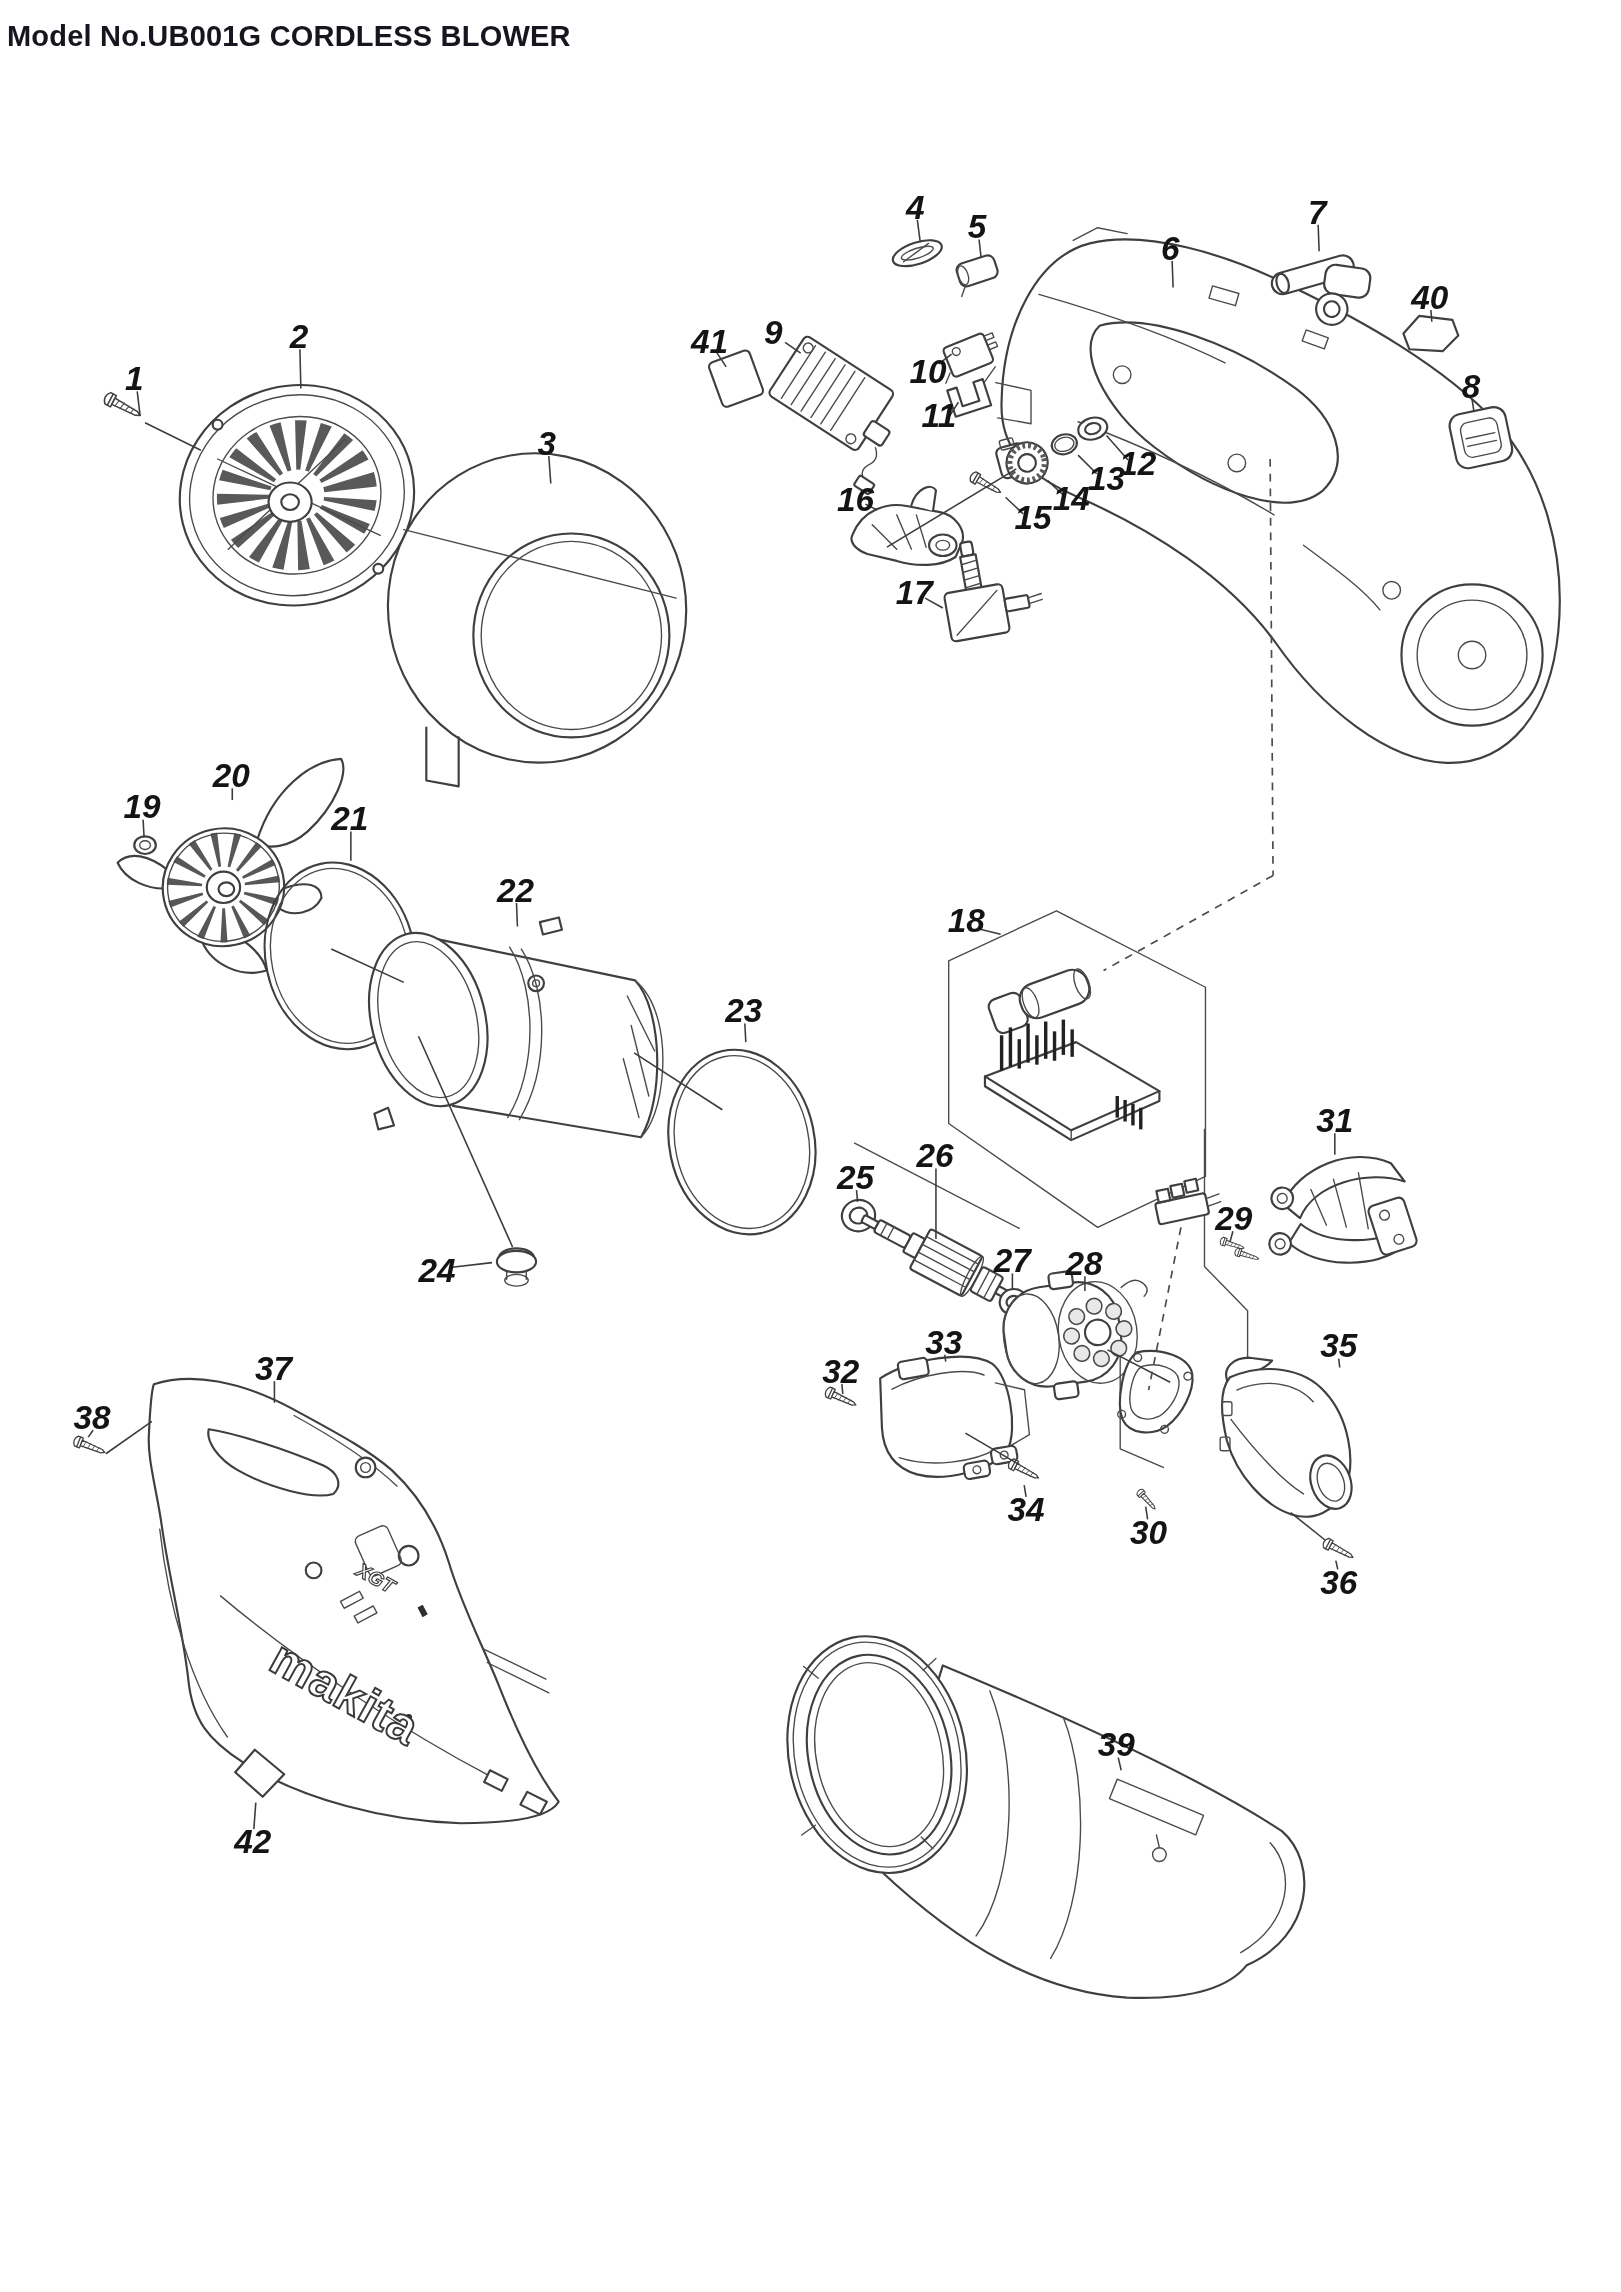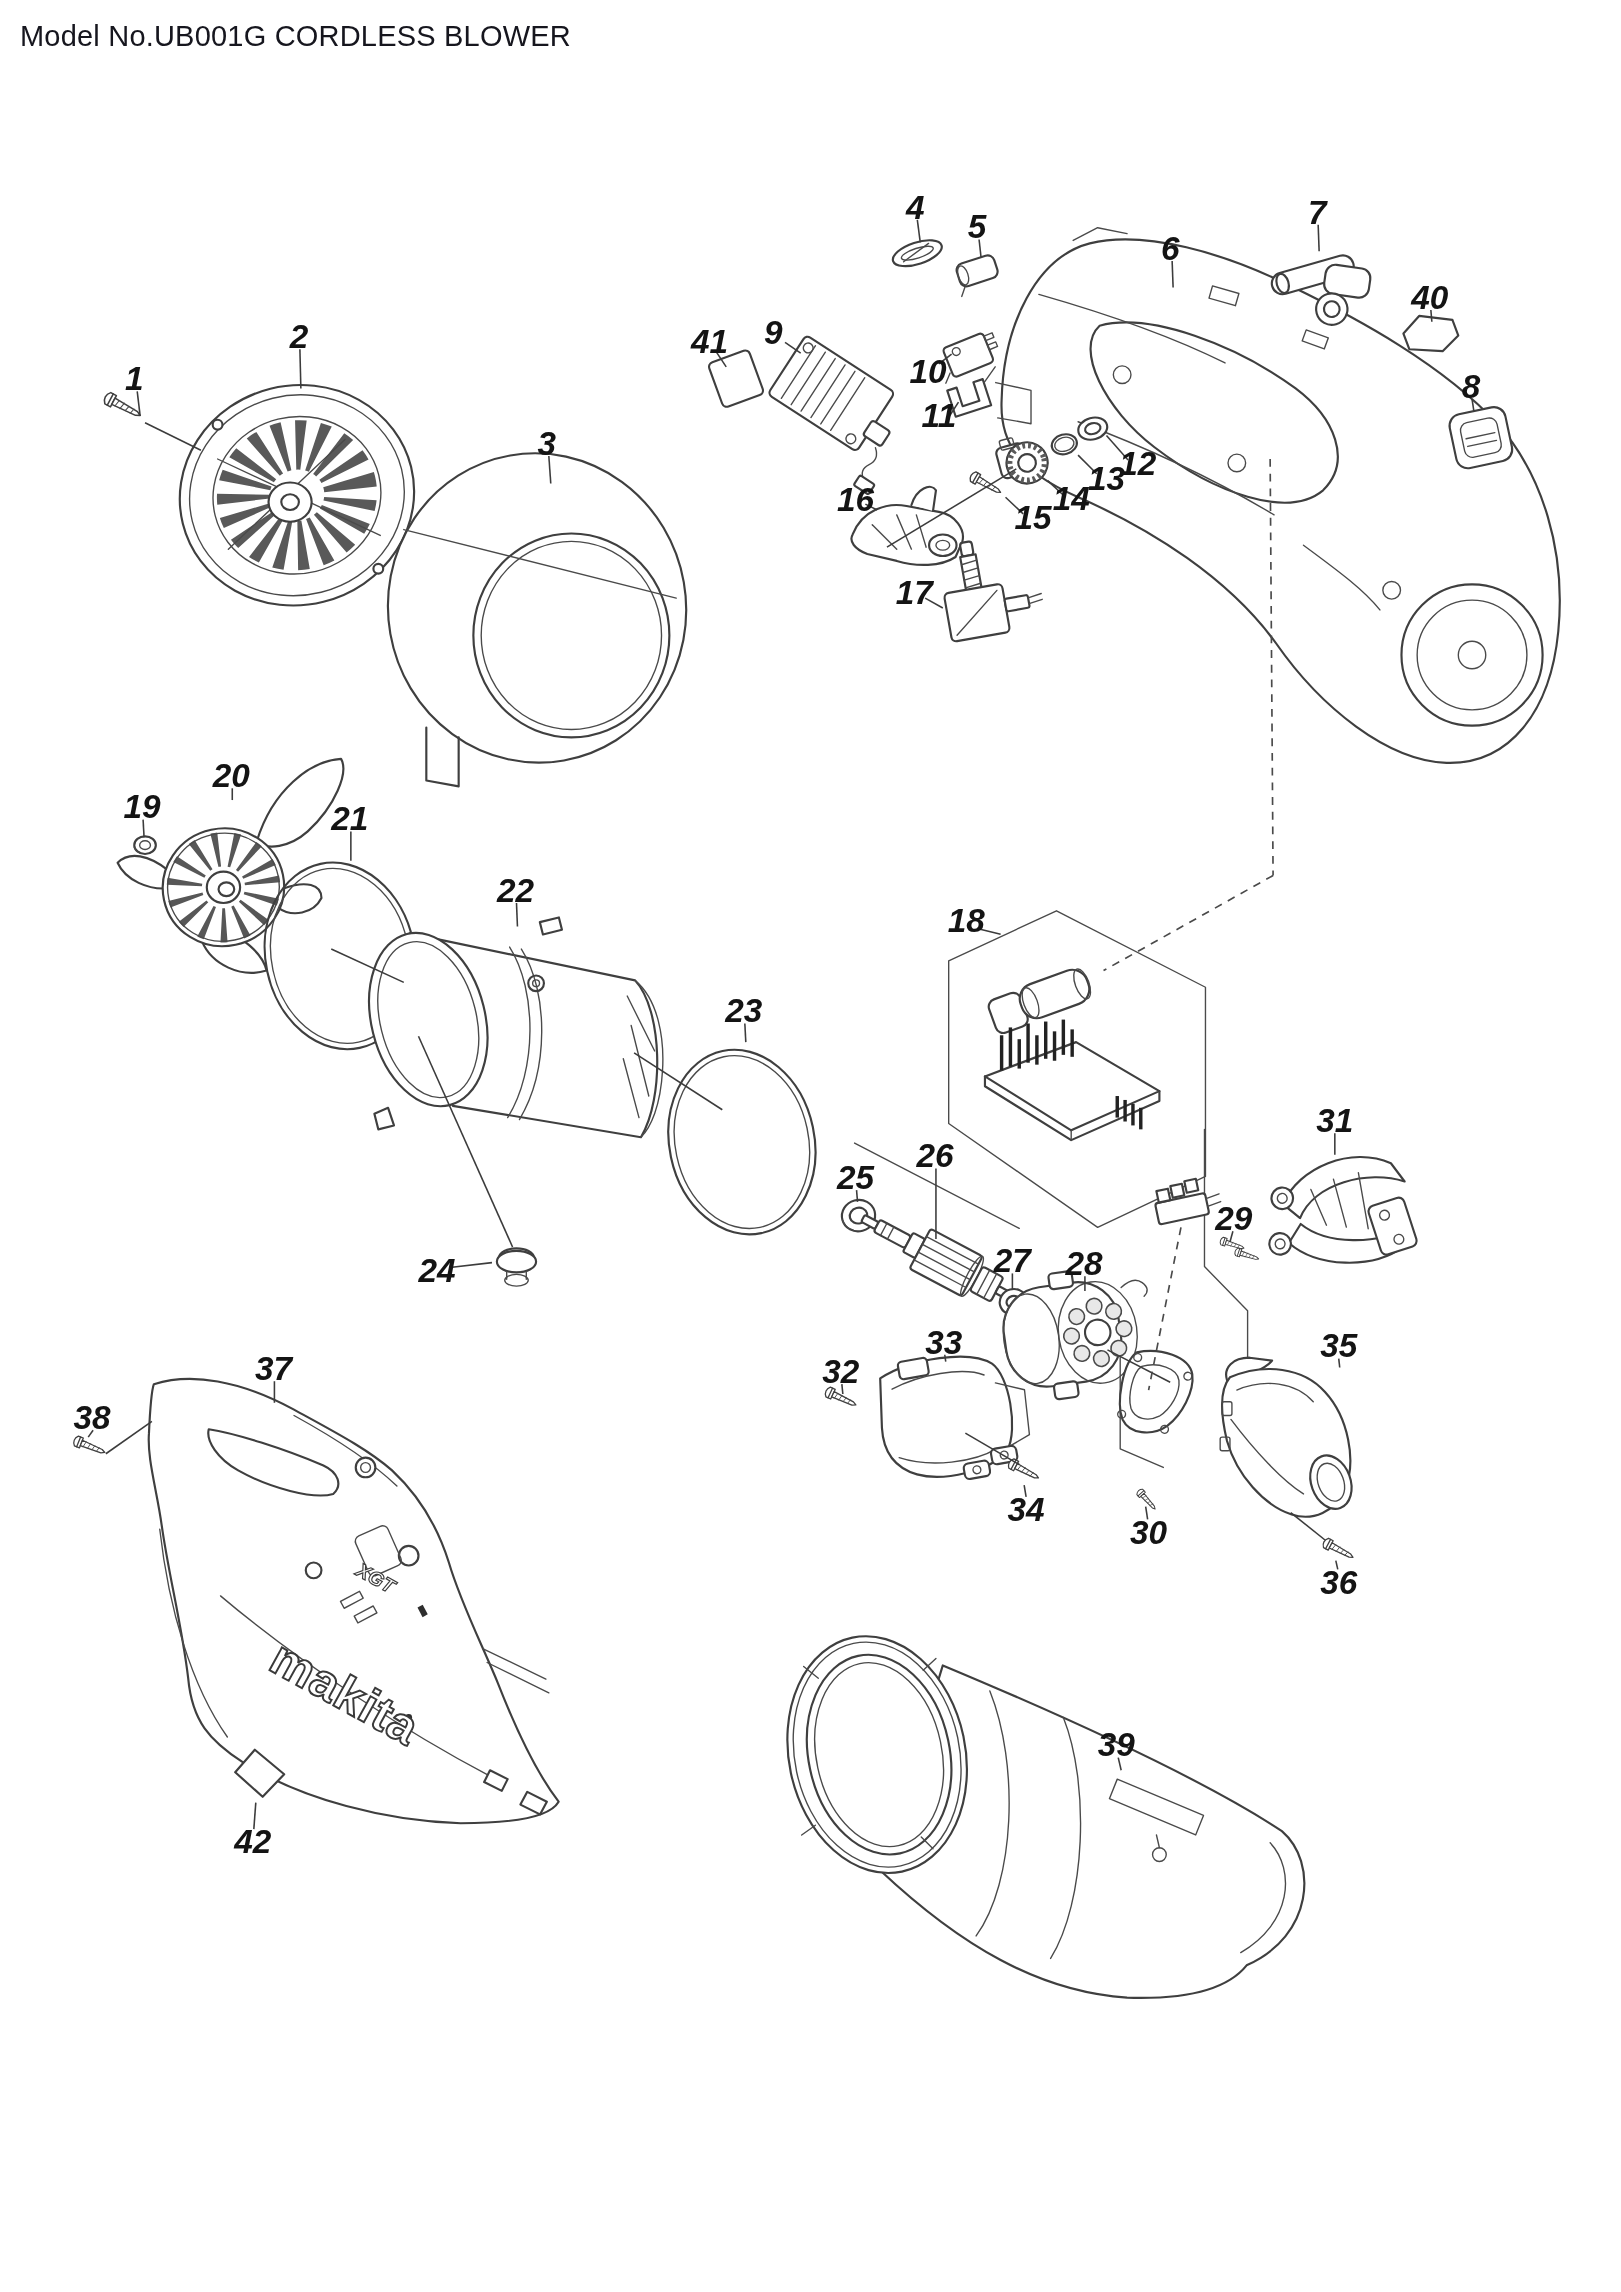--- a/index.html
+++ b/index.html
@@ -1,18 +1,18 @@
 <!DOCTYPE html>
 <html><head>
 <meta charset="utf-8">
 <style>
   html,body{margin:0;padding:0;background:#ffffff;}
   .page{position:relative;width:1621px;height:2293px;background:#fff;overflow:hidden;
         font-family:"Liberation Sans",sans-serif;}
-  .title{position:absolute;left:20px;top:19.6px;font-size:29px;font-weight:400;
+  .title{position:absolute;left:7px;top:19.6px;font-size:29px;font-weight:700;
          color:#16161e;letter-spacing:0.2px;}
   svg{position:absolute;left:0;top:0;}
   .ln {fill:none;stroke:#3f3f3f;stroke-width:2.2;stroke-linejoin:round;stroke-linecap:round;}
   .lnf{fill:#ffffff;stroke:#3f3f3f;stroke-width:2.2;stroke-linejoin:round;stroke-linecap:round;}
   .lt {fill:none;stroke:#4a4a4a;stroke-width:1.4;stroke-linejoin:round;stroke-linecap:round;}
   .leader{stroke:#3c3c3c;stroke-width:1.6;}
   .dash{fill:none;stroke:#4a4a4a;stroke-width:1.7;stroke-dasharray:8 7;}
   .dk{fill:#2e2e2e;stroke:none;}
   .lbl{font-family:"Liberation Sans",sans-serif;font-style:italic;font-weight:600;
        font-size:34px;fill:#141414;text-anchor:middle;dominant-baseline:central;}

